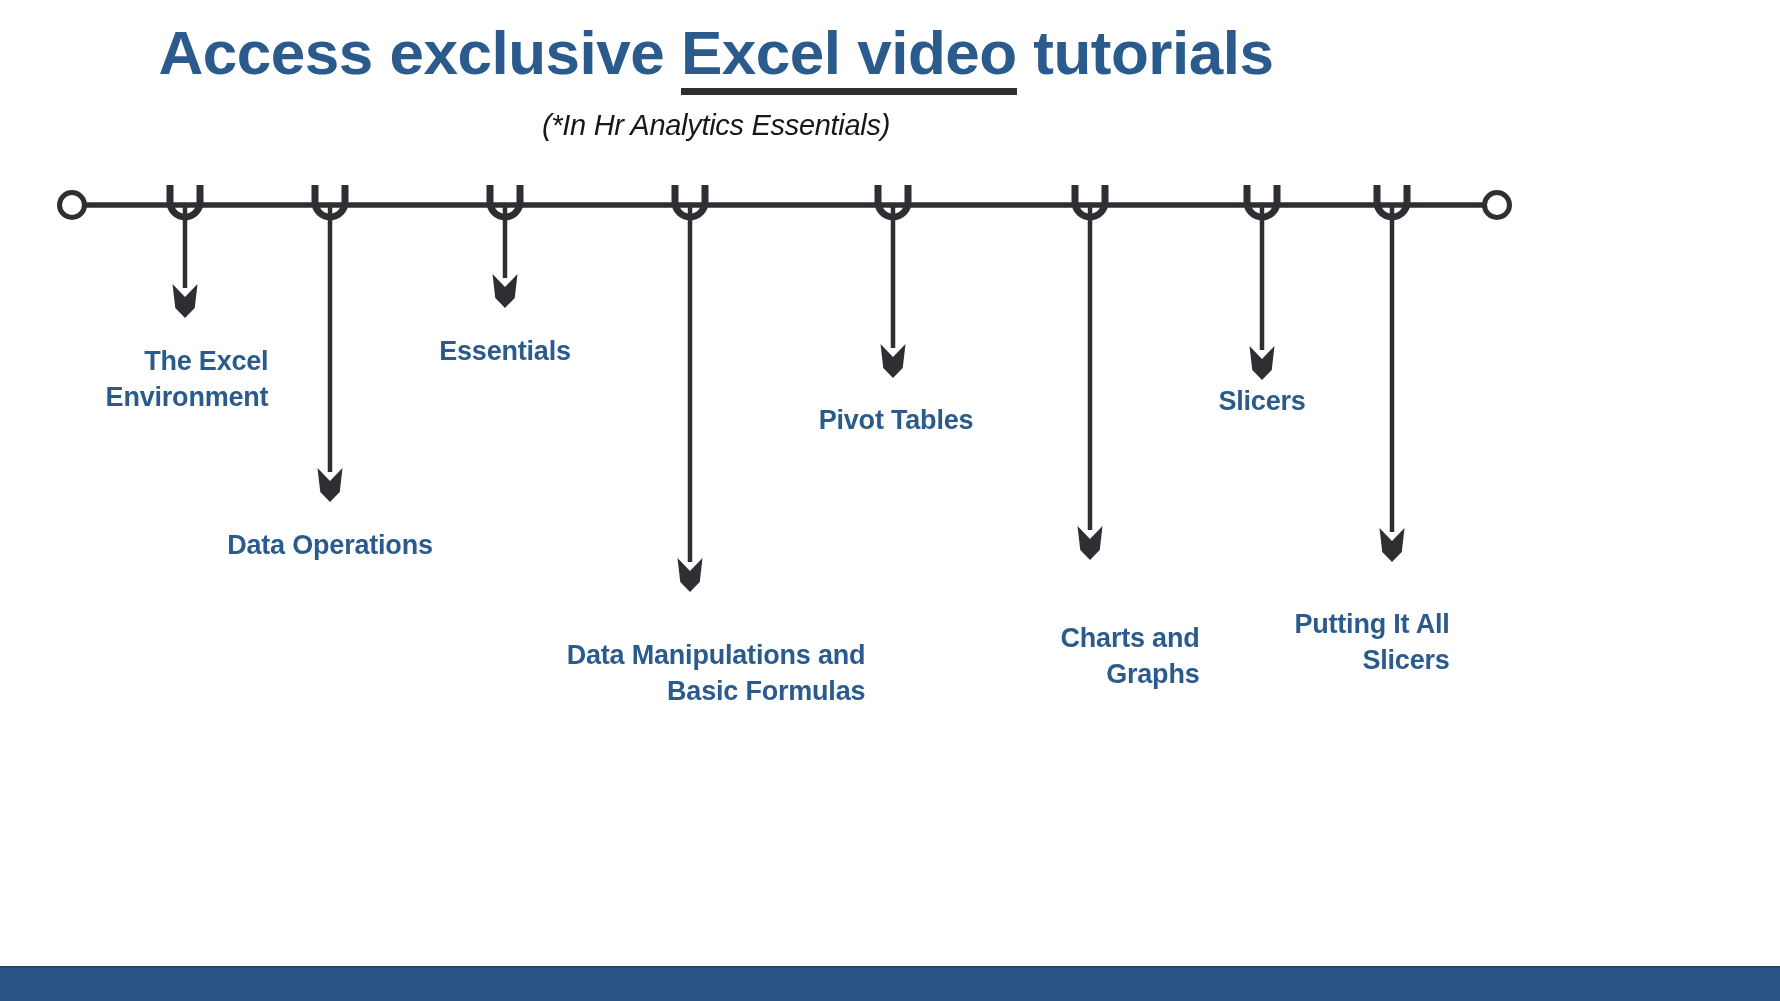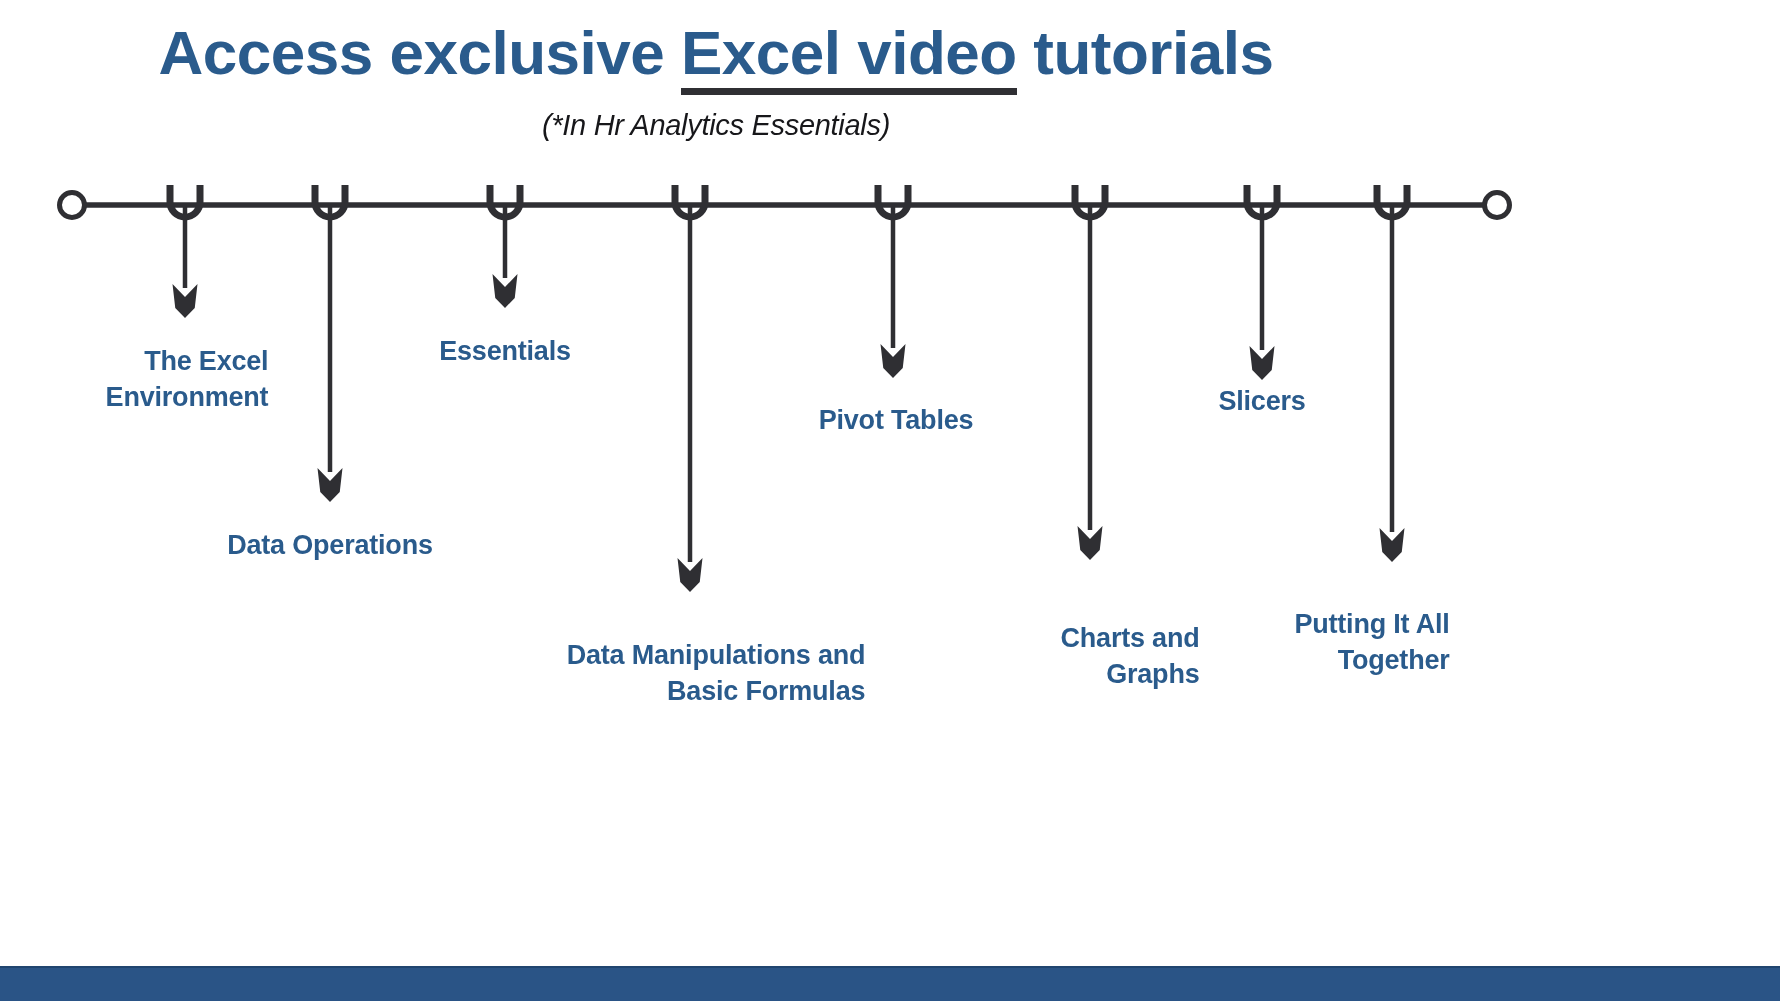--- a/index.html
+++ b/index.html
@@ -156,16 +156,16 @@
 Environment</div>
     <div class="node-label" style="left: 330px; top: 528px;">Data Operations</div>
     <div class="node-label" style="left: 505px; top: 334px;">Essentials</div>
     <div class="node-label" style="left: 716px; top: 638px;">Data Manipulations and
 Basic Formulas</div>
     <div class="node-label" style="left: 896px; top: 403px;">Pivot Tables</div>
     <div class="node-label" style="left: 1130px; top: 607px; margin-top: 14px;">Charts and
 Graphs</div>
     <div class="node-label" style="left: 1262px; top: 384px;">Slicers</div>
     <div class="node-label" style="left: 1372px; top: 607px;">Putting It All
-Together</div>
+Slicers</div>
   </div>
 
 <div id="bottom-bar"></div>
 
 </body></html>

